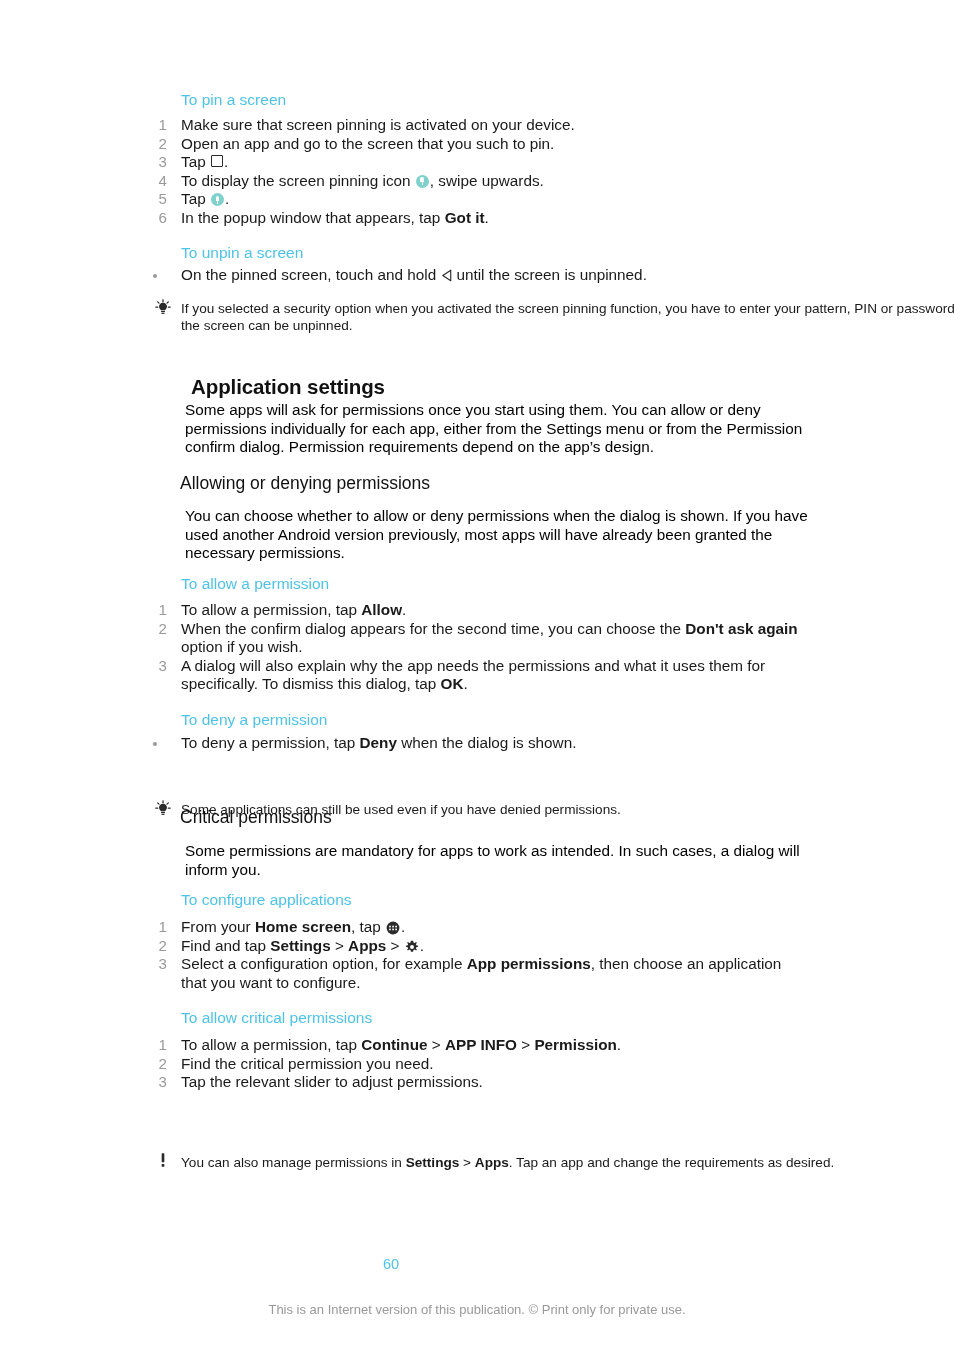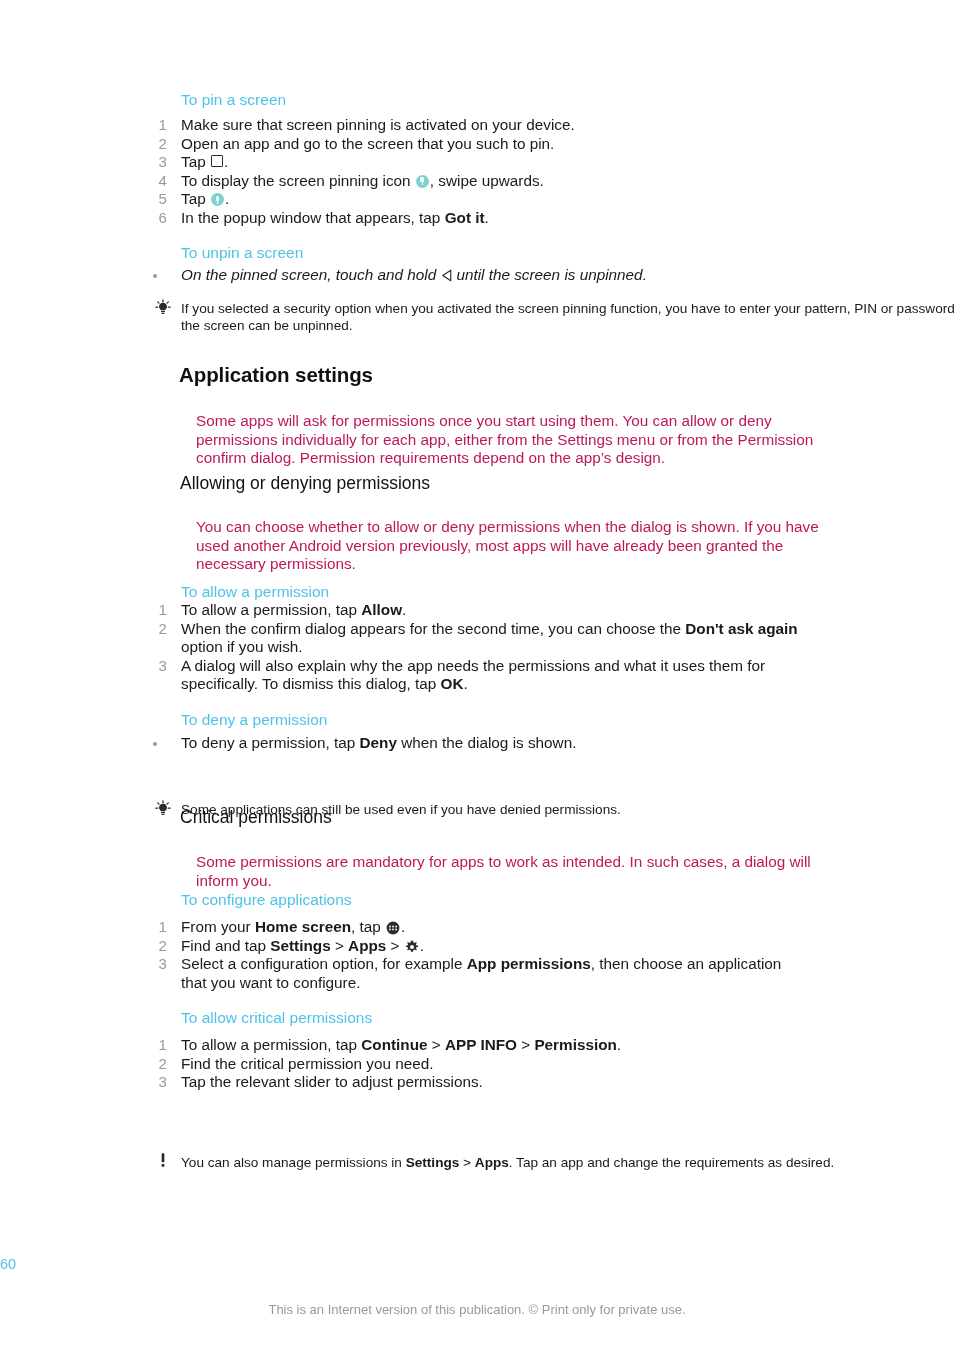--- a/index.html
+++ b/index.html
@@ -36,42 +36,42 @@
     line-height: 19px;
     margin: 0;
     padding-left: 181px;
     font-weight: normal;
   }
 
   h2.sec-head {
     font-size: 20.5px;
     font-weight: bold;
     line-height: 24px;
-    margin: 0;
+    margin: 12px;
     padding-left: 179px;
     letter-spacing: -0.1px;
     color: #111;
   }
 
   h3.sub-head {
     font-size: 17.5px;
     font-weight: normal;
     line-height: 22px;
     margin: 0;
     padding-left: 180px;
     color: #111;
   }
 
   p.body-text {
     font-size: 15.3px;
     line-height: 18.6px;
-    margin: 15px;
+    margin: 4px;
     padding-left: 181px;
     padding-right: 118px;
-    color: #be185d;
+    color: #000000;
   }
 
   
   ol.steps, ul.steps {
     margin: 0;
     padding: 0;
     list-style: none;
   }
   ol.steps li, ul.steps li {
     position: relative;
@@ -186,21 +186,21 @@
     height: 14px;
     vertical-align: -3px;
     margin: 0 1px;
   }
 
   
   .page-number {
     position: absolute;
     left: 0;
     width: 782px;
-    text-align: left;
+    text-align: center;
     color: #4ec3e8;
     font-size: 14.5px;
   }
   .footer-note {
     position: absolute;
     left: 0;
     width: 954px;
     text-align: center;
     color: #999999;
     font-size: 13px;
@@ -239,21 +239,21 @@
     <li>
       <span class="num">6</span>
       <span>In the popup window that appears, tap </span><b>Got it</b><span>.</span>
     </li>
   </ol>
 
   <div class="content" style="top:243px;">
     <div class="proc-head">To unpin a screen</div>
   </div>
 
-  <ul class="steps content" style="top:266px;font-style:italic;">
+  <ul class="steps content" style="top:266px;">
     <li>
       <span class="bullet"><i></i></span>
       <span>On the pinned screen, touch and hold </span><svg class="ic ic-back" viewBox="0 0 16 16">
           <polygon points="12,1.5 12,14.5 2.2,8" fill="none" stroke="#2b2b2b" stroke-width="1.4" stroke-linejoin="round"></polygon>
         </svg><span>until the screen is unpinned.</span>
     </li>
   </ul>
 
   <div class="note content" style="top:300px;">
     <svg class="note-icon" viewBox="0 0 24 24">
@@ -280,21 +280,21 @@
   </div>
 
   <div class="content" style="top:472px;">
     <h3 class="sub-head">Allowing or denying permissions</h3>
   </div>
 
   <div class="content" style="top:503px;">
     <p class="body-text">You can choose whether to allow or deny permissions when the dialog is shown. If you have used another Android version previously, most apps will have already been granted the necessary permissions.</p>
   </div>
 
-  <div class="content" style="top:574px;margin-top:8px;">
+  <div class="content" style="top:574px;">
     <div class="proc-head">To allow a permission</div>
   </div>
 
   <ol class="steps content" style="top:601px;">
     <li>
       <span class="num">1</span>
       <span>To allow a permission, tap </span><b>Allow</b><span>.</span>
     </li>
     <li>
       <span class="num">2</span>

